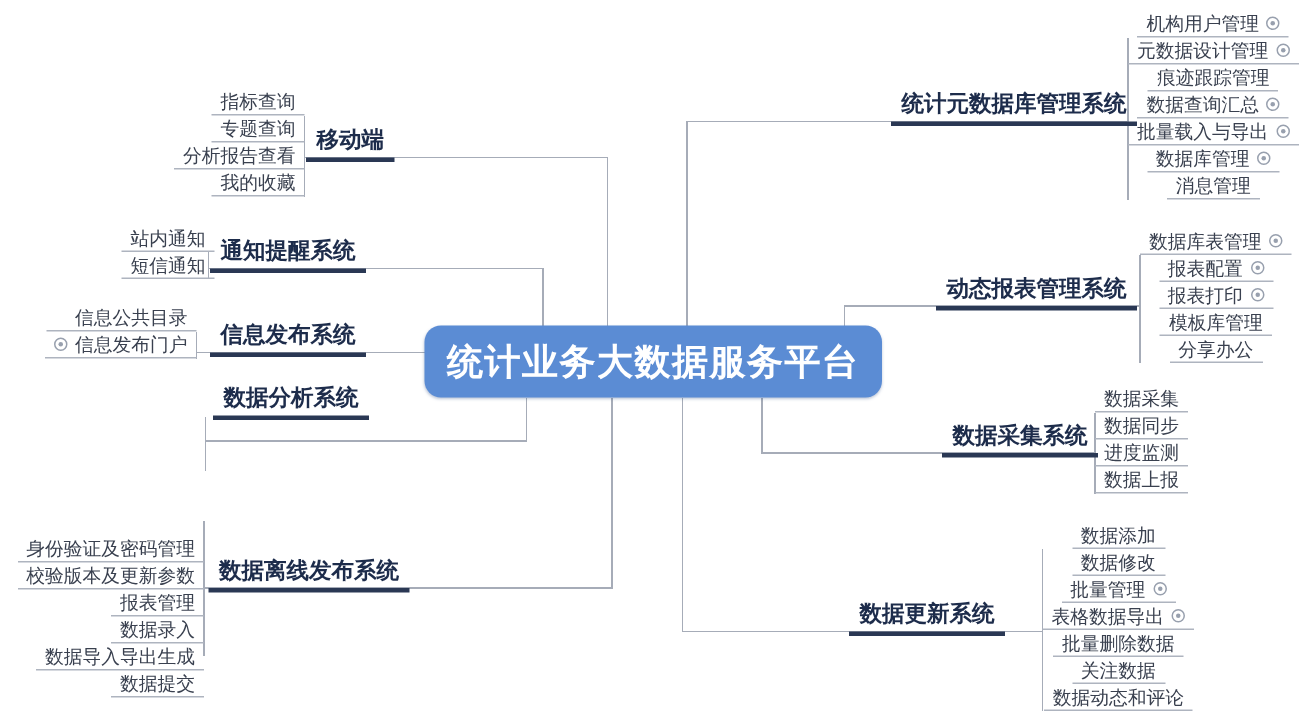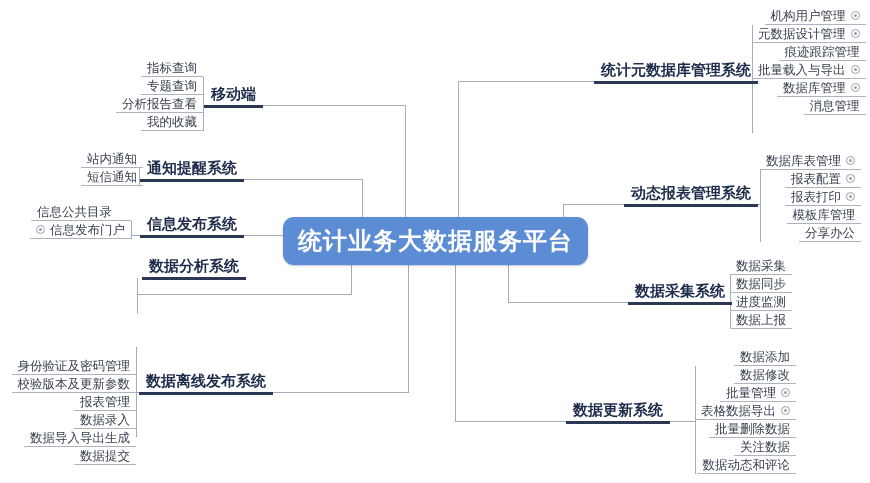--- a/index.html
+++ b/index.html
@@ -15,28 +15,28 @@
     display:flex;align-items:center;justify-content:center;white-space:nowrap;
     box-shadow:0 1px 2px rgba(60,90,140,.35);
   }
   .branch-label{
     position:absolute;z-index:2;height:21px;line-height:21px;
     font-size:15px;font-weight:bold;color:#1d2c4b;
     border-bottom:3px solid #2a3854;padding:0 7px 1px;white-space:nowrap;background:transparent;
   }
   .child-block{position:absolute;z-index:2;display:flex;flex-direction:column;}
   .cb-left{align-items:flex-end;}
-  .cb-right{align-items:flex-end;}
+  .cb-right{align-items:center;}
   .crow{
     height:18px;box-sizing:border-box;font-size:12.5px;color:#39404f;
     border-bottom:1px solid #aeb4bf;padding:0 6px;white-space:nowrap;
     display:flex;align-items:center;gap:5px;
   }
   .crow .txt{display:inline-block;line-height:16px;}
-  .minw{min-width:100px;justify-content:flex-start;}
+  .minw{min-width:100px;justify-content:flex-end;}
   .dot{
     display:inline-block;width:7px;height:7px;border:1px solid #98a0ae;border-radius:50%;
     position:relative;flex:0 0 auto;
   }
   .dot::after{
     content:'';position:absolute;left:2px;top:2px;width:3px;height:3px;
     background:#98a0ae;border-radius:50%;
   }
 </style>
 </head>
@@ -130,20 +130,24 @@
         <span class="dot"></span>
       </div>
     <div class="crow">
         <span class="txt">元数据设计管理</span>
         <span class="dot"></span>
       </div>
     <div class="crow">
         <span class="txt">痕迹跟踪管理</span>
       </div>
     <div class="crow">
+        <span class="txt">数据查询汇总</span>
+        <span class="dot"></span>
+      </div>
+    <div class="crow">
         <span class="txt">批量载入与导出</span>
         <span class="dot"></span>
       </div>
     <div class="crow">
         <span class="txt">数据库管理</span>
         <span class="dot"></span>
       </div>
     <div class="crow">
         <span class="txt">消息管理</span>
       </div>

